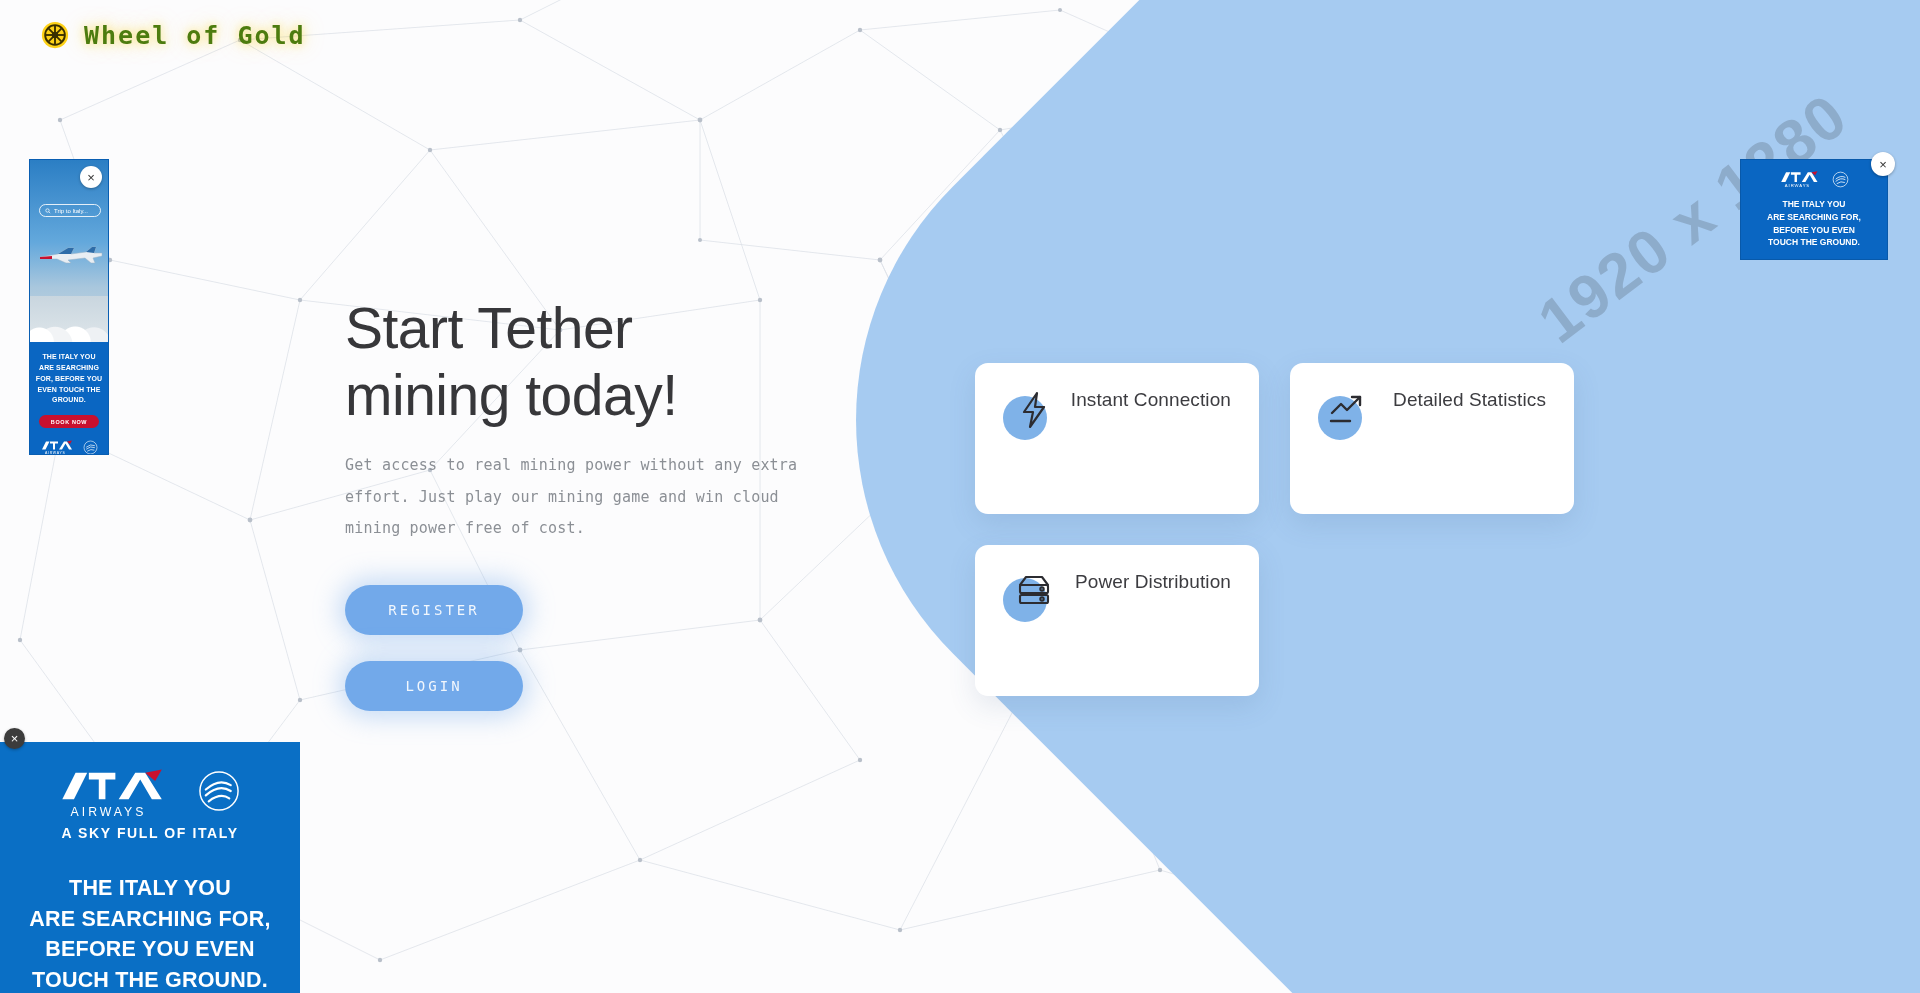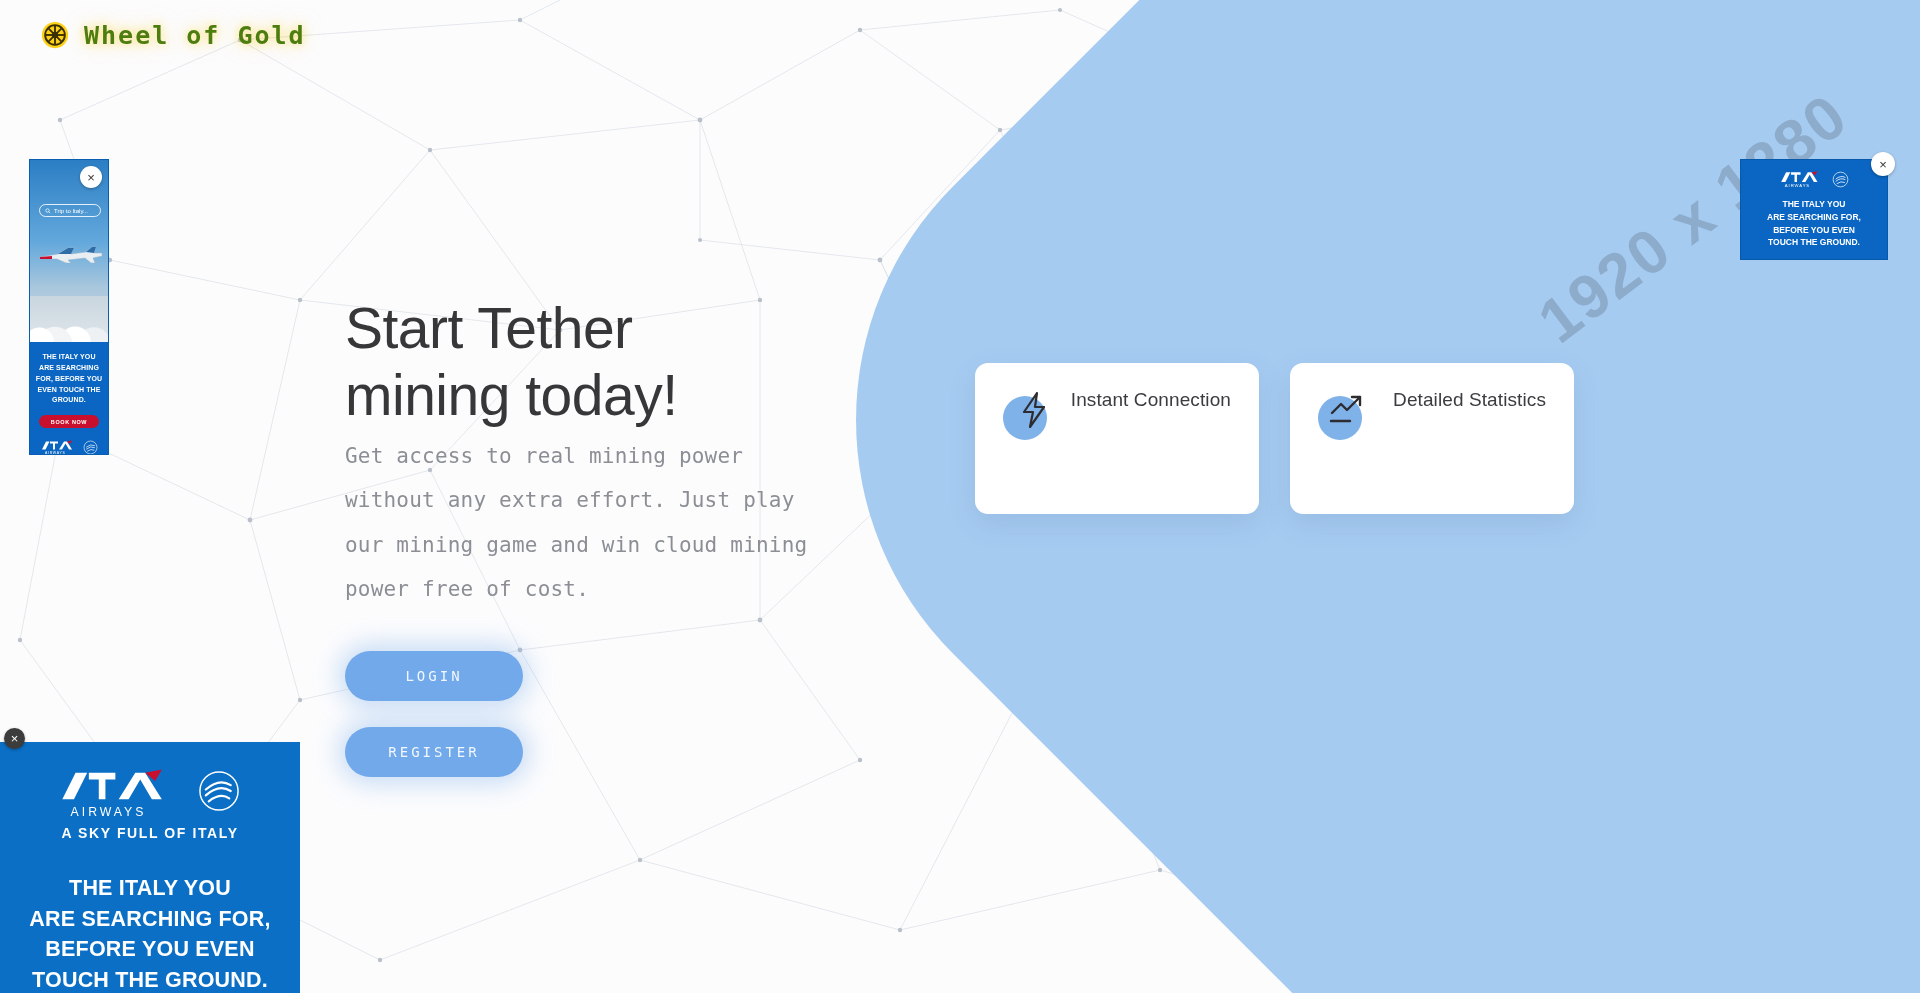--- a/index.html
+++ b/index.html
@@ -85,25 +85,25 @@
     left: 345px; top: 295px;
     z-index: 20;
     width: 520px;
   }
   #hero h1 {
     font-size: 57px;
     line-height: 1.17;
     font-weight: 400;
     color: #37373a;
     letter-spacing: -0.5px;
-    margin-bottom: 6px;
+    margin-bottom: 22px;
   }
   #hero p {
     font-family: "DejaVu Sans Mono", monospace;
-    font-size: 21px;
+    font-size: 15px;
     line-height: 2.1;
     color: #8b8f95;
     width: 490px;
     letter-spacing: .2px;
   }
   #cta { margin-top: 40px; }
   .pill {
     display: flex;
     align-items: center;
     justify-content: center;
@@ -425,22 +425,22 @@
     <span class="brand">Wheel of Gold</span>
   </div>
 
   <div id="hero">
     <h1>
       <span>Start Tether</span><br>
       <span>mining today!</span>
     </h1>
     <p>Get access to real mining power without any extra effort. Just play our mining game and win cloud mining power free of cost.</p>
     <div id="cta">
+      <button class="pill">REGISTER</button>
       <button class="pill">LOGIN</button>
-      <button class="pill">REGISTER</button>
     </div>
   </div>
 
   <div id="cards">
 
     <div class="card">
       <div class="ico">
         <div class="disc"></div>
         <svg viewBox="0 0 42 42" fill="none" stroke="#2c2c31" stroke-width="2.2" stroke-linejoin="round" stroke-linecap="round">
           <path d="M24 4 L11 23 H20 L17 38 L31 18 H22 Z"></path>
@@ -455,20 +455,33 @@
         <div class="disc"></div>
         <svg viewBox="0 0 42 42" fill="none" stroke="#2c2c31" stroke-width="2.4" stroke-linejoin="round" stroke-linecap="round">
           <path d="M4 24 L13 15 L19 21 L32 8"></path>
           <path d="M24 8 H32 V16"></path>
           <path d="M3 32 H22"></path>
         </svg>
       </div>
       <div class="lbl">Detailed Statistics</div>
     </div>
 
+    <div class="card">
+      <div class="ico">
+        <div class="disc"></div>
+        <svg viewBox="0 0 42 42" fill="none" stroke="#2c2c31" stroke-width="2.1" stroke-linejoin="round" stroke-linecap="round">
+          <path d="M7 14 L13 6 H29 L35 14"></path>
+          <rect x="7" y="14" width="28" height="8" rx="1.5"></rect>
+          <rect x="7" y="24" width="28" height="8" rx="1.5"></rect>
+          <circle cx="29" cy="18" r="1.7"></circle>
+          <circle cx="29" cy="28" r="1.7"></circle>
+        </svg>
+      </div>
+      <div class="lbl">Power Distribution</div>
+    </div>
 
   </div>
 
   <div id="ad-left">
     <button class="closebtn" style="right:6px; top:6px;">×</button>
     <div class="sky">
       <div class="searchpill">
         <svg width="6" height="6" viewBox="0 0 12 12">
           <circle cx="5" cy="5" r="3.4" fill="none" stroke="#fff" stroke-width="1.4"></circle>
           <line x1="7.6" y1="7.6" x2="10.4" y2="10.4" stroke="#fff" stroke-width="1.4"></line>

